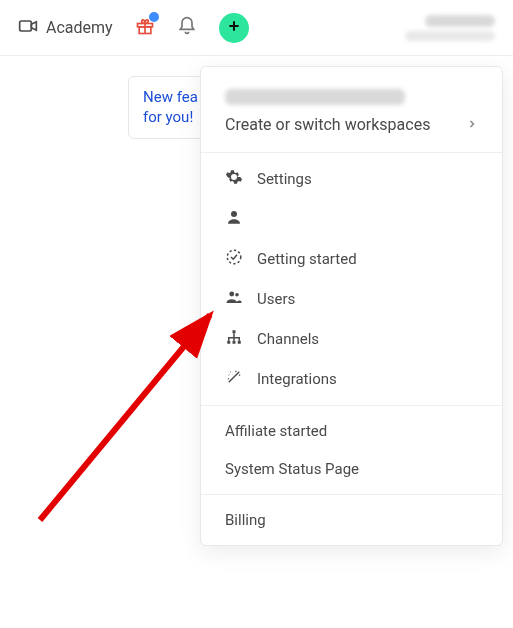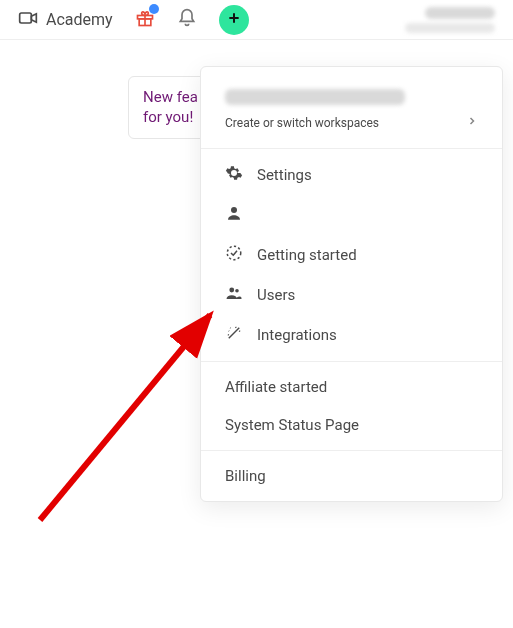--- a/index.html
+++ b/index.html
@@ -8,21 +8,21 @@
     background: #fff;
     width: 513px;
     height: 628px;
     position: relative;
     overflow: hidden;
     color: #3a3a3a;
   }
   .topbar {
     display: flex;
     align-items: center;
-    height: 40px;
+    height: 56px;
     padding: 0 18px;
     border-bottom: 1px solid #eee;
     gap: 22px;
   }
   .academy {
     display: flex;
     align-items: center;
     gap: 8px;
     color: #4a4a4a;
     font-size: 16px;
@@ -58,21 +58,21 @@
   .user-area .l2 { width:90px; height:10px; opacity:0.6;}
   .tooltip {
     position: absolute;
     top: 76px;
     left: 128px;
     background: #fff;
     border: 1px solid #e6e6e6;
     border-radius: 6px;
     padding: 10px 14px;
     font-size: 15px;
-    color: #701a75;
+    color: #1d4ed8;
     line-height: 1.35;
     white-space: nowrap;
     z-index: 5;
   }
   .tooltip::before{
     content:"";
     position:absolute;
     top:-8px; left:90px;
     width:14px; height:14px;
     background:#fff;
@@ -103,21 +103,21 @@
     gap: 14px;
     padding: 9px 24px;
     font-size: 15px;
     color: #4a4a4a;
     cursor: pointer;
   }
   .menu-item svg { width:18px; height:18px; color:#4a4a4a; flex-shrink:0; }
   .switch-row {
     display:flex; align-items:center; justify-content:space-between;
     padding: 6px 24px 12px 24px;
-    color:#4a4a4a; font-size:12px;
+    color:#4a4a4a; font-size:16px;
     cursor:pointer;
   }
   .switch-row svg{ width:12px; height:12px; color:#888;}
   .menu hr {
     border: none;
     border-top: 1px solid #eee;
     margin: 6px 0;
   }
   .menu-link {
     padding: 10px 24px;
@@ -226,20 +226,32 @@
   </div>
   <div class="menu-item">
     <span>
       <svg viewBox="0 0 24 24" fill="currentColor">
           <circle cx="9" cy="8" r="3.2"></circle>
           <circle cx="16" cy="9" r="2.4"></circle>
           <path d="M2 20c0-3 3-5 7-5s7 2 7 5zM15 20c0-2 2-3.5 4.5-3.5S22 18 22 20z"></path>
         </svg>
     </span>
     <span>Users</span>
+  </div>
+  <div class="menu-item">
+    <span>
+      <svg viewBox="0 0 24 24" fill="currentColor">
+          <rect x="10" y="3" width="4" height="4"></rect>
+          <rect x="3" y="17" width="4" height="4"></rect>
+          <rect x="10" y="17" width="4" height="4"></rect>
+          <rect x="17" y="17" width="4" height="4"></rect>
+          <path d="M12 7v6M5 17v-4h14v4M12 13v4" stroke="currentColor" stroke-width="2" fill="none"></path>
+        </svg>
+    </span>
+    <span>Channels</span>
   </div>
   <div class="menu-item">
     <span>
       <svg viewBox="0 0 24 24" fill="none" stroke="currentColor" stroke-width="2">
           <path d="M5 19L19 5"></path>
           <path d="M14 4l1 1M19 9l1 1M4 14l1 1M7 5l.5.5M5 9l.5.5"></path>
         </svg>
     </span>
     <span>Integrations</span>
   </div>

